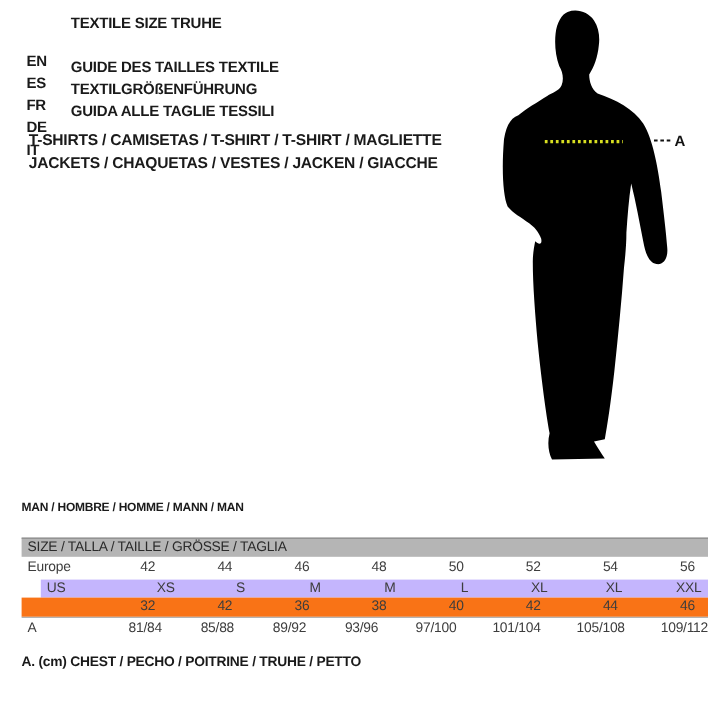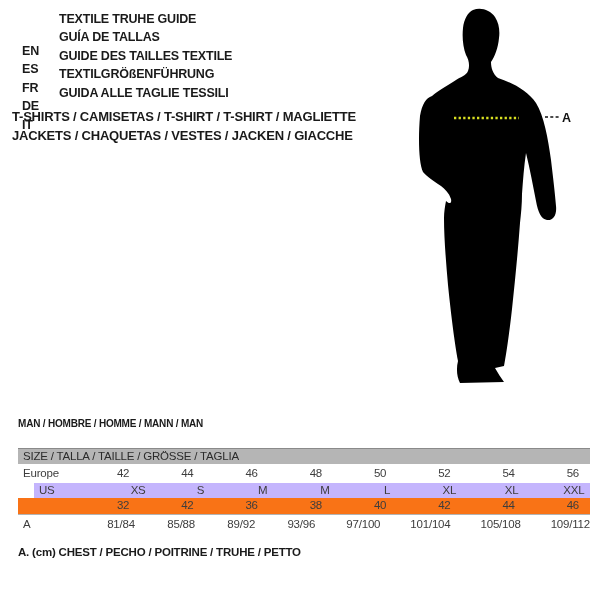--- a/index.html
+++ b/index.html
@@ -7,21 +7,21 @@
     width:600px;height:600px;position:relative;background:#ffffff;
     font-family:"Liberation Sans","DejaVu Sans",sans-serif;
     color:#1a1a1a;overflow:hidden;
   }
   
   .lang-block{position:absolute;left:22px;top:10px;}
   .lang-row{display:flex;height:18.4px;line-height:18.4px;}
   .lang-code{width:37px;font-size:12.5px;font-weight:700;letter-spacing:-0.2px;margin-top:32px;}
   .lang-title{font-size:12.5px;font-weight:700;letter-spacing:-0.2px;}
   
-  .category{position:absolute;left:12px;top:108px;}
+  .category{position:absolute;left:24px;top:108px;}
   .category div{font-size:13px;font-weight:700;letter-spacing:-0.2px;line-height:18.5px;}
   
   .figure-wrap{position:absolute;left:405px;top:0;width:195px;height:400px;}
   
   .section-title{position:absolute;left:18px;top:418px;font-size:10px;font-weight:700;letter-spacing:-0.2px;}
   
   .size-table{position:absolute;left:18px;top:448px;width:572px;}
   .thead{
     height:16px;line-height:15px;border-top:1px solid #8a8a8a;
     font-size:11.5px;color:#2b2b2b;padding-left:5px;letter-spacing:-0.2px;
@@ -36,25 +36,24 @@
   .r-a{height:19px;line-height:19px;border-top:1px solid #b3b3b3;}
   
   .footnote{position:absolute;left:18px;top:546px;font-size:11.5px;font-weight:700;letter-spacing:-0.2px;}
 </style>
 </head>
 <body>
 
 <div class="lang-block">
   <div class="lang-row">
     <span class="lang-code">EN</span>
-    <span class="lang-title">TEXTILE TRUHE GUIDE</span>
+    <span class="lang-title">TEXTILE SIZE TRUHE</span>
   </div>
   <div class="lang-row">
     <span class="lang-code">ES</span>
-    <span class="lang-title">GUÍA DE TALLAS</span>
   </div>
   <div class="lang-row">
     <span class="lang-code">FR</span>
     <span class="lang-title">GUIDE DES TAILLES TEXTILE</span>
   </div>
   <div class="lang-row">
     <span class="lang-code">DE</span>
     <span class="lang-title">TEXTILGRÖßENFÜHRUNG</span>
   </div>
   <div class="lang-row">

